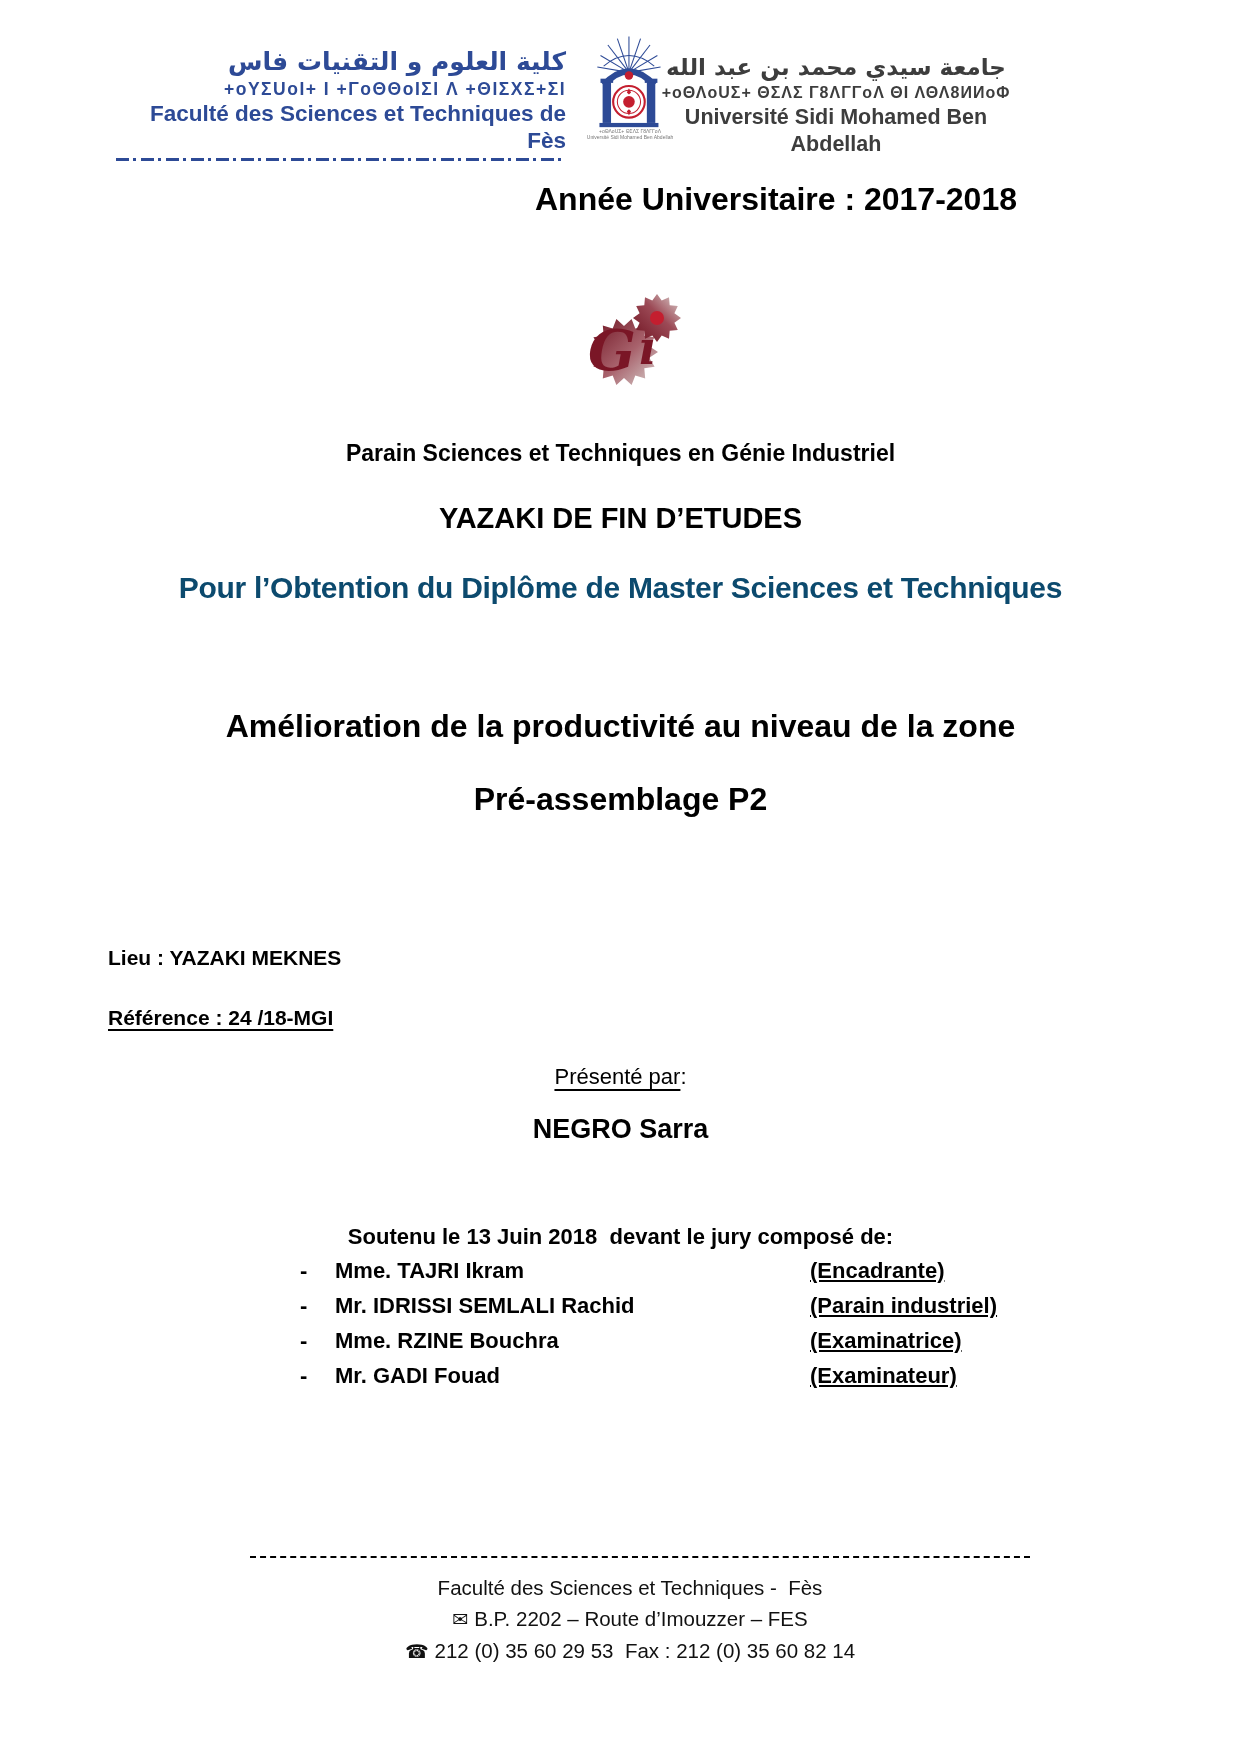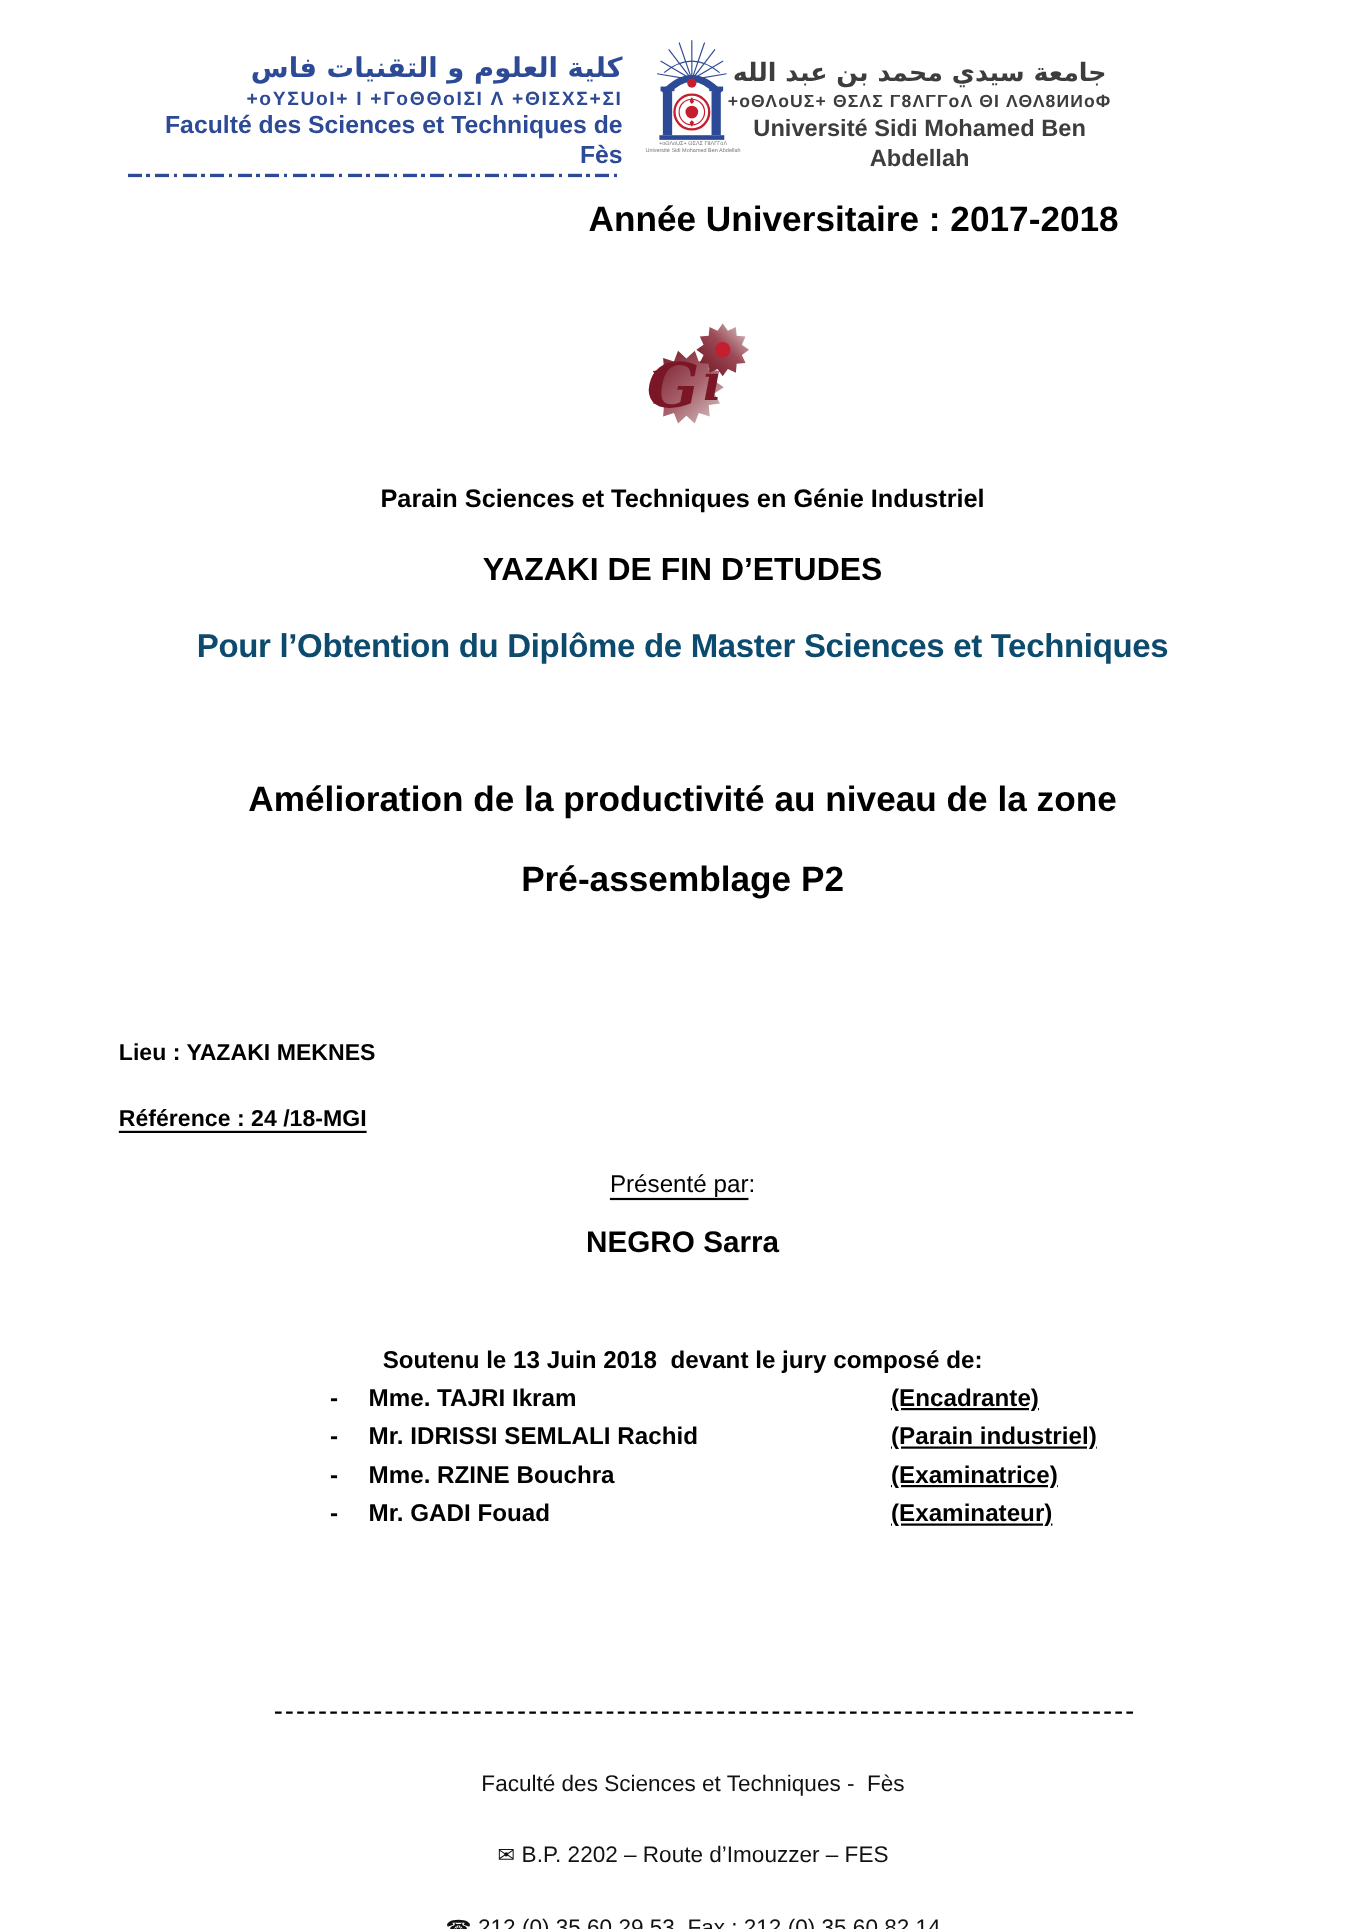--- a/index.html
+++ b/index.html
@@ -51,21 +51,21 @@
   
   .jury{position:absolute;left:300px;top:1258px;font-size:22px;font-weight:bold;}
   .jury-row{display:flex;align-items:baseline;height:35px;}
   .jury-dash{width:35px;}
   .jury-name{width:475px;}
   .jury-role{white-space:nowrap;text-decoration:underline;}
 
   
   .f-rule{position:absolute;left:250px;top:1556px;width:780px;border-top:2px dashed #000;}
   .footer{position:absolute;left:140px;top:1572px;width:980px;text-align:center;font-size:20.5px;line-height:31px;color:#111;}
-  .footer .row{white-space:pre;margin-top:34px;}
+  .footer .row{white-space:pre;}
   .f-icon{font-family:"DejaVu Sans",sans-serif;font-size:19px;margin-right:6px;}
 </style>
 </head>
 <body>
 
 <div class="page">
 
   <div class="hdr-left">
     <div class="ar">كلية العلوم و التقنيات فاس</div>
     <div class="tif">+oYΣUoI+ I +ΓoΘΘoIΣI Λ +ΘIΣXΣ+ΣI</div>

